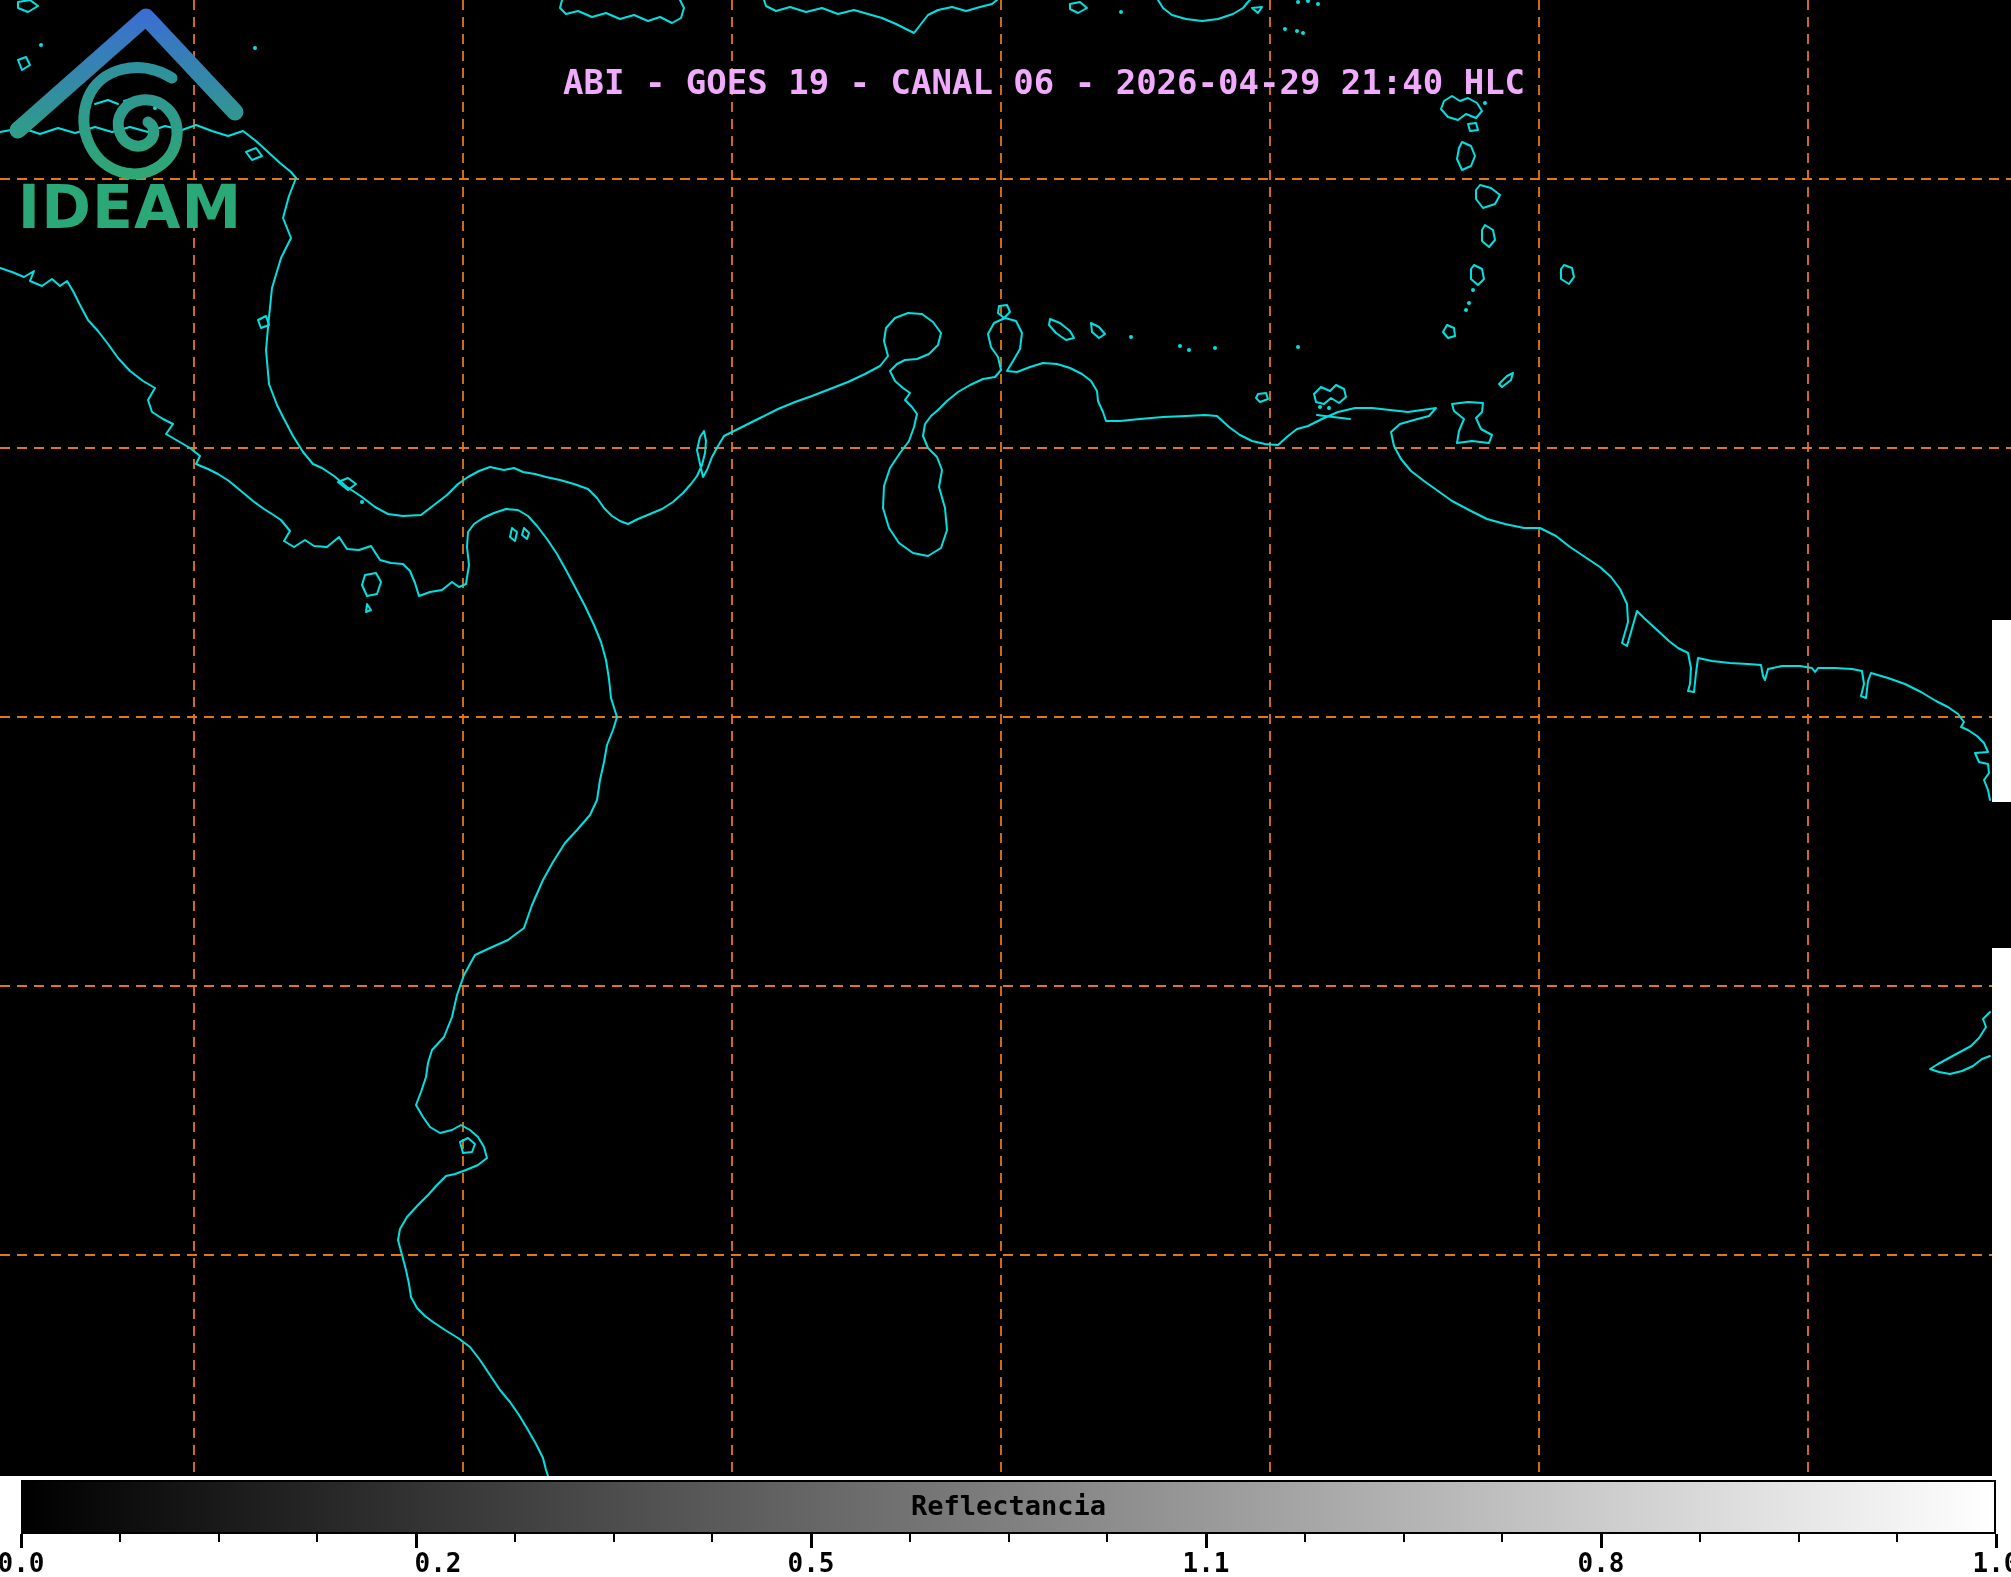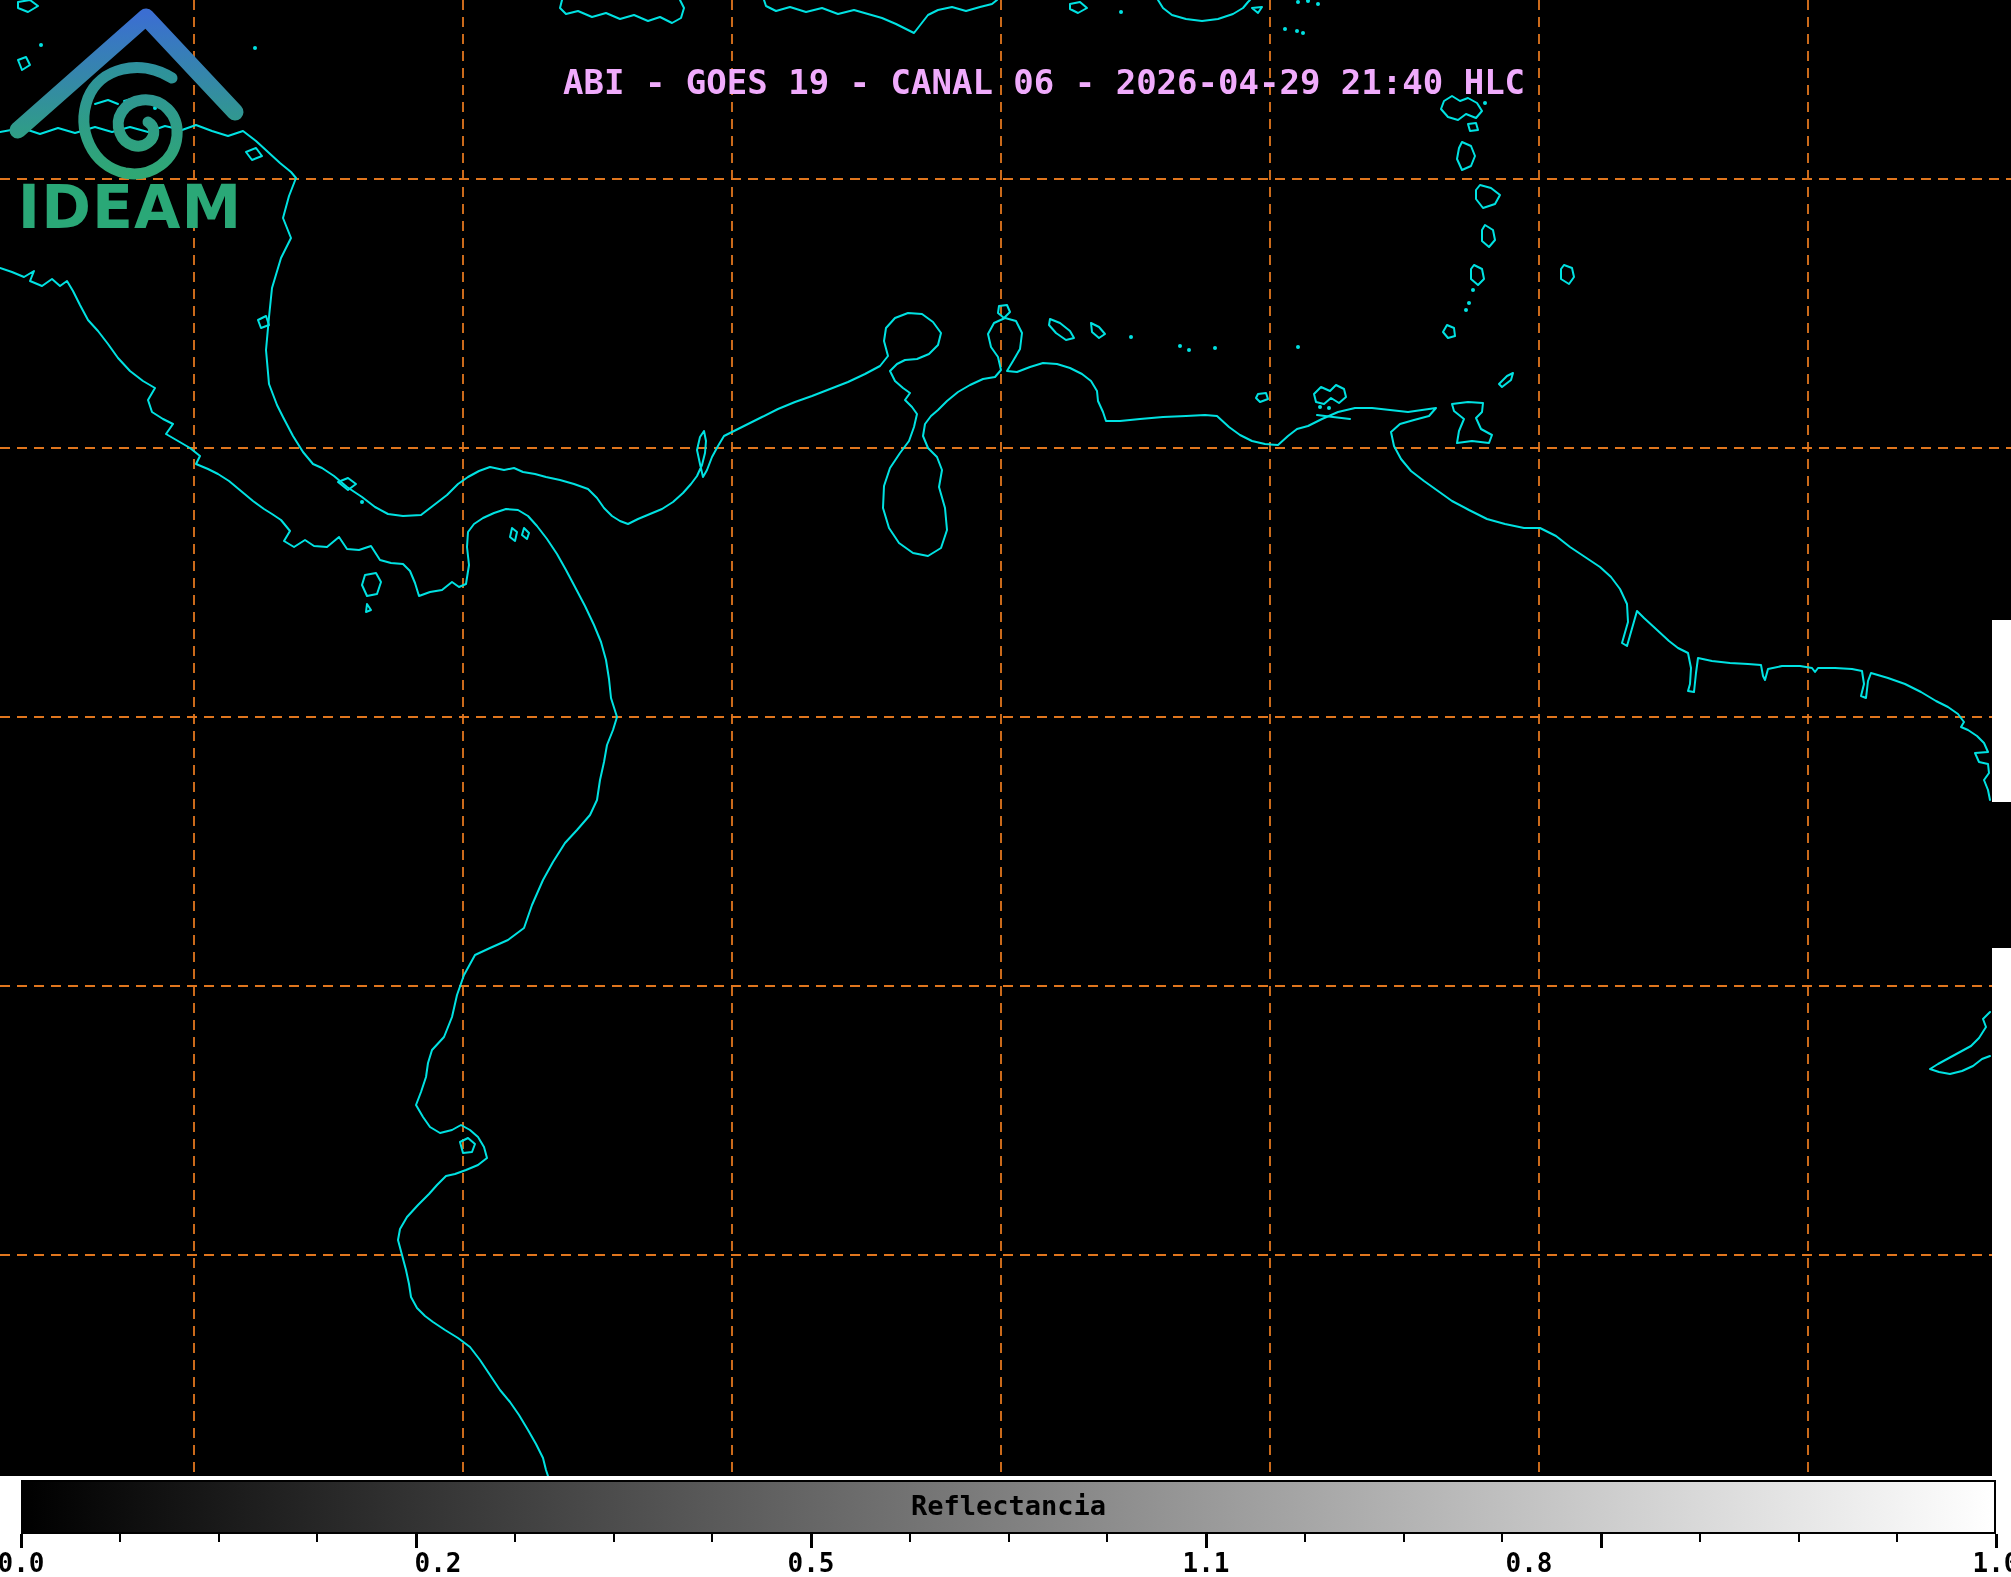--- a/index.html
+++ b/index.html
@@ -166,15 +166,15 @@
     <div class="tick minor" style="left: 1677.75px;"></div>
     <div class="tick minor" style="left: 1776.5px;"></div>
     <div class="tick minor" style="left: 1875.25px;"></div>
     <div class="tick major" style="left: 1974px;"></div>
   </div>
 <div id="ticklabels">
     <div class="ticklabel" style="left: 0px;">0.0</div>
     <div class="ticklabel" style="left: 417px;">0.2</div>
     <div class="ticklabel" style="left: 790px;">0.5</div>
     <div class="ticklabel" style="left: 1185px;">1.1</div>
-    <div class="ticklabel" style="left: 1508px; text-align: center;">0.8</div>
+    <div class="ticklabel" style="left: 1580px; text-align: center;">0.8</div>
     <div class="ticklabel" style="left: 1975px;">1.0</div>
   </div>
 
 </body></html>

